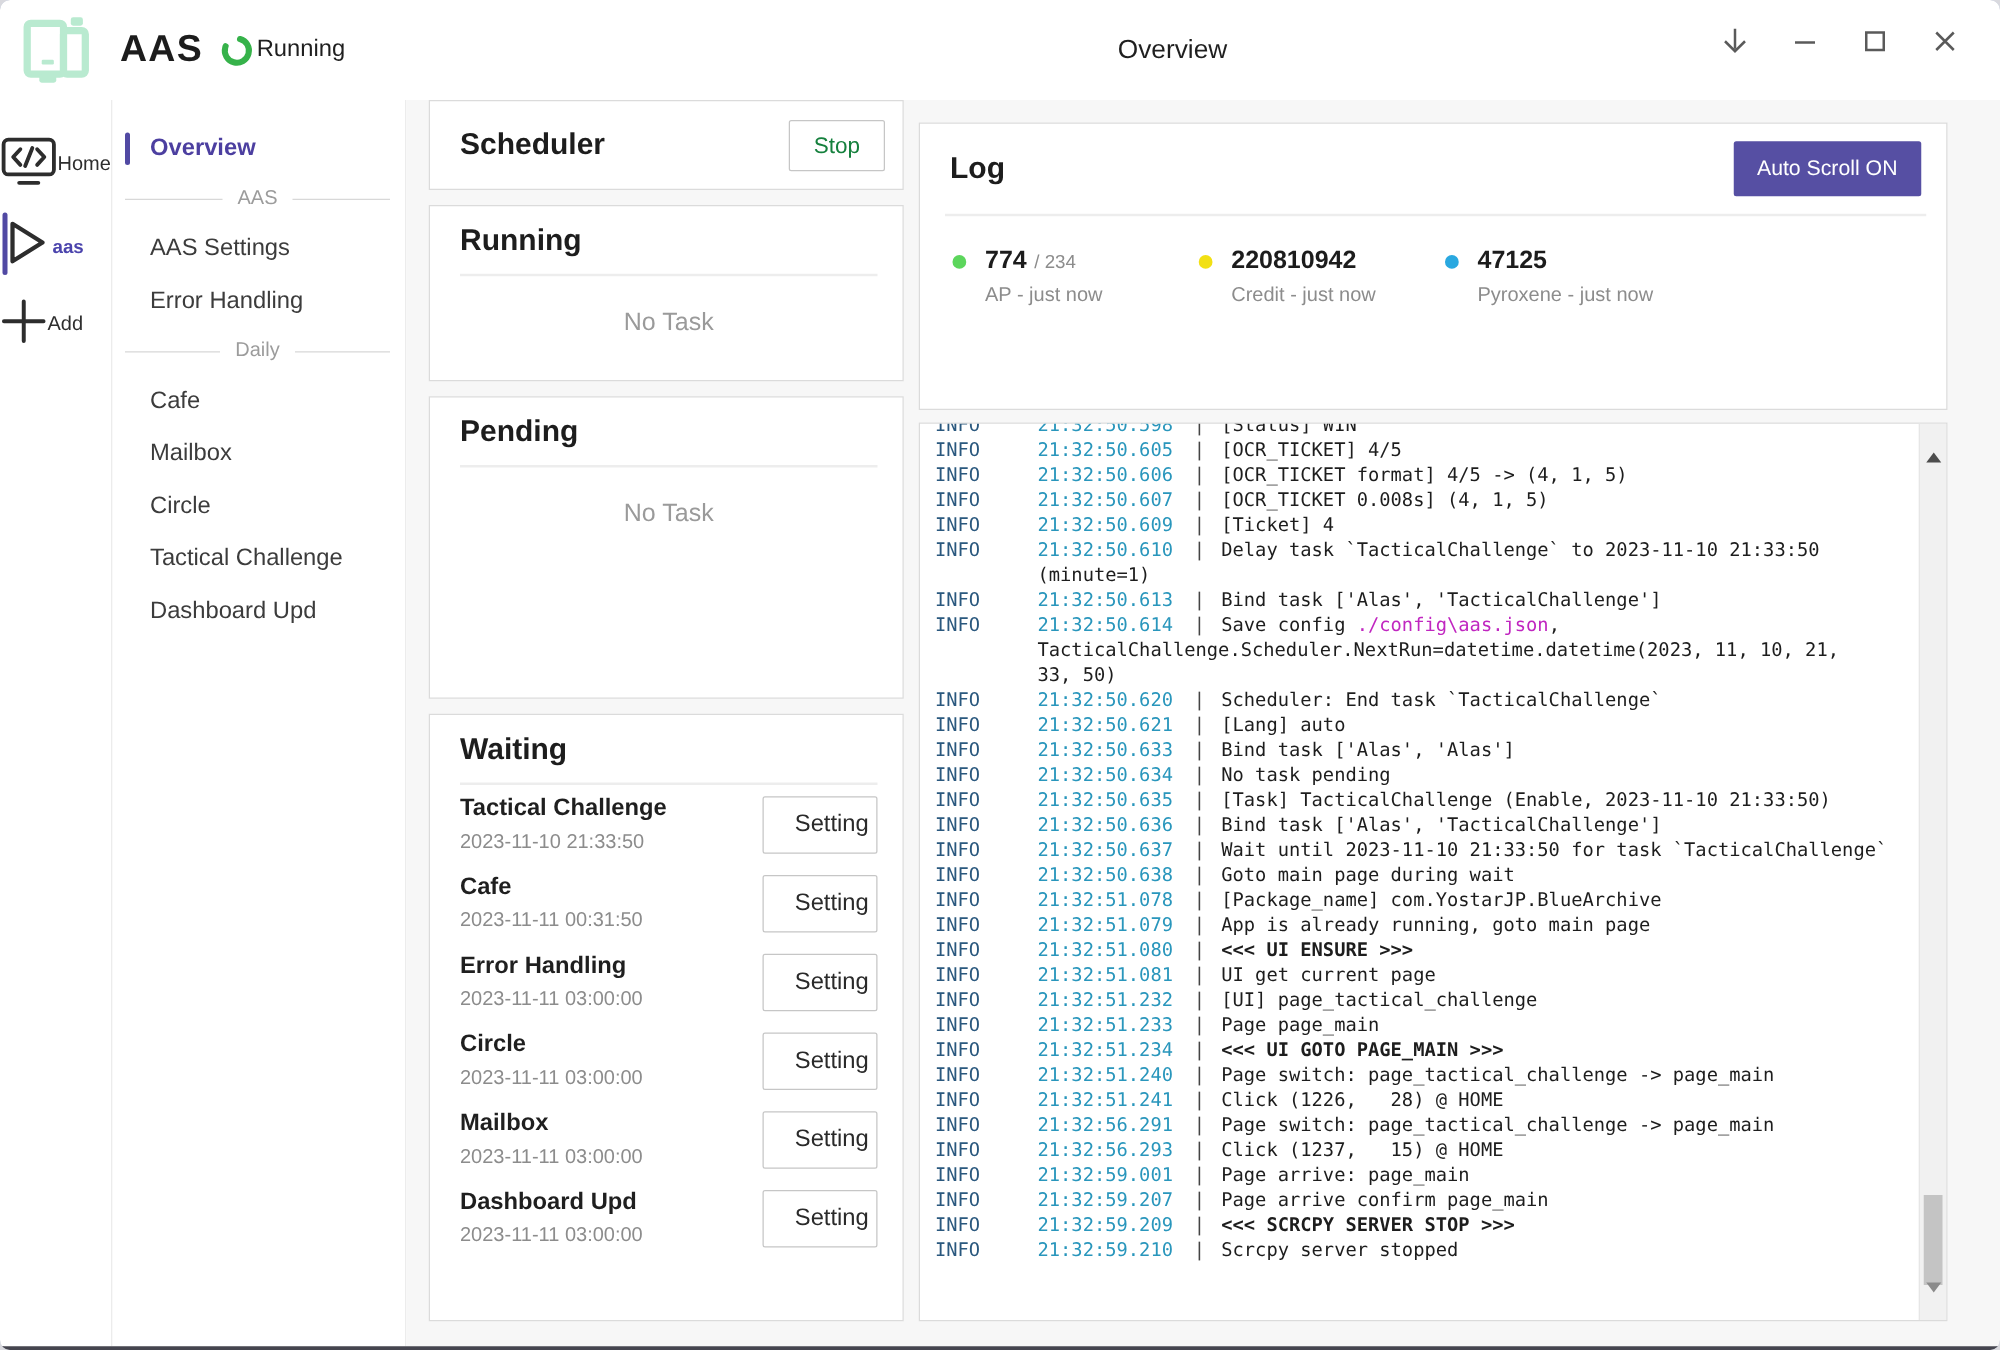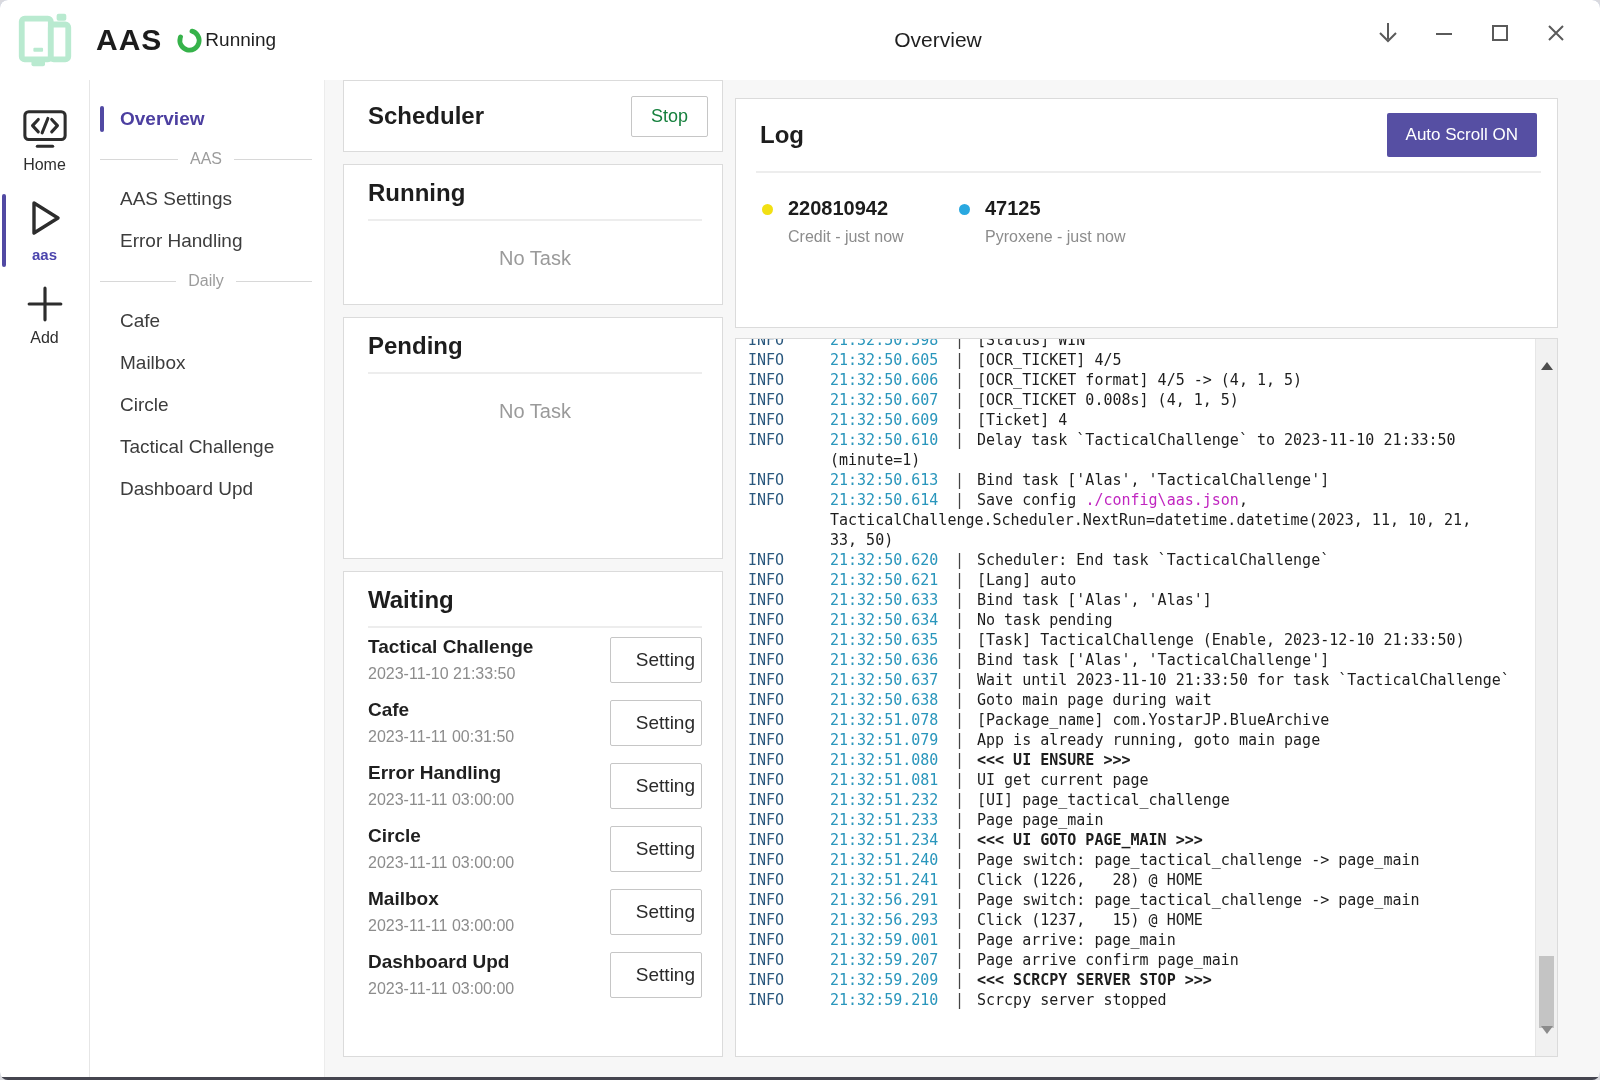--- a/index.html
+++ b/index.html
@@ -15,21 +15,21 @@
   .app-name{margin-left:20px;font-size:30px;font-weight:800;color:#1c1c1c;letter-spacing:1px;}
   .spinner{margin-left:14px;width:27px;height:27px;}
   .run-status{margin-left:2px;font-size:19px;color:#1f1f1f;}
   .tb-title{position:absolute;left:938px;top:28px;transform:translateX(-50%);font-size:21px;color:#1f1f1f;}
   .tb-controls{position:absolute;right:28px;top:16px;display:flex;gap:24px;}
   .tb-btn{width:32px;height:34px;display:flex;align-items:center;justify-content:center;background:transparent;border:0;padding:0;}
   .tb-btn svg{display:block;}
 
   
   .rail{position:absolute;top:80px;left:0;bottom:3px;width:90px;background:#fff;border-right:1px solid #e6e6e6;box-sizing:border-box;padding-top:20px;}
-  .rail-item{position:relative;display:flex;flex-direction:column;align-items:center;padding:8px 0 10px;margin-bottom:4px;}
+  .rail-item{position:relative;display:flex;flex-direction:row;align-items:center;padding:8px 0 10px;margin-bottom:4px;}
   .rail-item .accent{position:absolute;left:2px;top:6px;bottom:6px;width:4px;background:#5149a3;border-radius:2px;}
   .rail-label{margin-top:6px;font-size:16px;color:#2e2e2e;}
   .rail-label.active{color:#4b44ad;font-weight:700;font-size:15px;}
 
   
   .nav{position:absolute;top:80px;left:90px;bottom:3px;width:235px;background:#fff;border-right:1px solid #ececec;box-sizing:border-box;padding-top:18px;}
   .nav-item{position:relative;height:42px;line-height:42px;padding-left:30px;font-size:19px;color:#3c3c3c;cursor:default;}
   .nav-item.active{color:#4c3fa0;font-weight:700;}
   .nav-item.active .bar{position:absolute;left:10px;top:8px;bottom:8px;width:4px;background:#5149a3;border-radius:2px;}
   .nav-divider{height:38px;display:flex;align-items:center;padding:0 12px 0 10px;}
@@ -250,20 +250,30 @@
     </div>
 
     <div class="card stats-card">
       <div class="log-head">
         <span class="card-title">Log</span>
         <button class="btn-accent">Auto Scroll ON</button>
       </div>
       <hr class="stats-hr">
       <div class="stats-row" id="stats-row">
           <div class="stat">
+            <span class="stat-dot" style="background: rgb(92, 214, 92);"></span>
+            <div class="stat-text">
+              <div class="stat-valrow">
+                <span class="stat-val">774</span>
+                <span class="stat-suffix">/ 234</span>
+              </div>
+              <div class="stat-cap">AP - just now</div>
+            </div>
+          </div>
+          <div class="stat">
             <span class="stat-dot" style="background: rgb(242, 224, 19);"></span>
             <div class="stat-text">
               <div class="stat-valrow">
                 <span class="stat-val">220810942</span>
               </div>
               <div class="stat-cap">Credit - just now</div>
             </div>
           </div>
           <div class="stat">
             <span class="stat-dot" style="background: rgb(41, 168, 224);"></span>
@@ -288,21 +298,21 @@
             <div class="log-line"><span class="lv">INFO</span><span class="tm">21:32:50.610</span><span class="pp">|</span><span class="msg"><span>Delay task `TacticalChallenge` to 2023-11-10 21:33:50</span></span></div>
             <div class="log-line"><span class="lv"></span><span>(minute=1)</span></div>
             <div class="log-line"><span class="lv">INFO</span><span class="tm">21:32:50.613</span><span class="pp">|</span><span class="msg"><span>Bind task ['Alas', 'TacticalChallenge']</span></span></div>
             <div class="log-line"><span class="lv">INFO</span><span class="tm">21:32:50.614</span><span class="pp">|</span><span class="msg"><span>Save config </span><span class="seg-path">./config\aas.json</span><span>,</span></span></div>
             <div class="log-line"><span class="lv"></span><span>TacticalChallenge.Scheduler.NextRun=datetime.datetime(2023, 11, 10, 21,</span></div>
             <div class="log-line"><span class="lv"></span><span>33, 50)</span></div>
             <div class="log-line"><span class="lv">INFO</span><span class="tm">21:32:50.620</span><span class="pp">|</span><span class="msg"><span>Scheduler: End task `TacticalChallenge`</span></span></div>
             <div class="log-line"><span class="lv">INFO</span><span class="tm">21:32:50.621</span><span class="pp">|</span><span class="msg"><span>[Lang] auto</span></span></div>
             <div class="log-line"><span class="lv">INFO</span><span class="tm">21:32:50.633</span><span class="pp">|</span><span class="msg"><span>Bind task ['Alas', 'Alas']</span></span></div>
             <div class="log-line"><span class="lv">INFO</span><span class="tm">21:32:50.634</span><span class="pp">|</span><span class="msg"><span>No task pending</span></span></div>
-            <div class="log-line"><span class="lv">INFO</span><span class="tm">21:32:50.635</span><span class="pp">|</span><span class="msg"><span>[Task] TacticalChallenge (Enable, 2023-12-10 21:33:50)</span></span></div>
+            <div class="log-line"><span class="lv">INFO</span><span class="tm">21:32:50.635</span><span class="pp">|</span><span class="msg"><span>[Task] TacticalChallenge (Enable, 2023-11-10 21:33:50)</span></span></div>
             <div class="log-line"><span class="lv">INFO</span><span class="tm">21:32:50.636</span><span class="pp">|</span><span class="msg"><span>Bind task ['Alas', 'TacticalChallenge']</span></span></div>
             <div class="log-line"><span class="lv">INFO</span><span class="tm">21:32:50.637</span><span class="pp">|</span><span class="msg"><span>Wait until 2023-11-10 21:33:50 for task `TacticalChallenge`</span></span></div>
             <div class="log-line"><span class="lv">INFO</span><span class="tm">21:32:50.638</span><span class="pp">|</span><span class="msg"><span>Goto main page during wait</span></span></div>
             <div class="log-line"><span class="lv">INFO</span><span class="tm">21:32:51.078</span><span class="pp">|</span><span class="msg"><span>[Package_name] com.YostarJP.BlueArchive</span></span></div>
             <div class="log-line"><span class="lv">INFO</span><span class="tm">21:32:51.079</span><span class="pp">|</span><span class="msg"><span>App is already running, goto main page</span></span></div>
             <div class="log-line"><span class="lv">INFO</span><span class="tm">21:32:51.080</span><span class="pp">|</span><span class="msg"><span class="seg-bold">&lt;&lt;&lt; UI ENSURE &gt;&gt;&gt;</span></span></div>
             <div class="log-line"><span class="lv">INFO</span><span class="tm">21:32:51.081</span><span class="pp">|</span><span class="msg"><span>UI get current page</span></span></div>
             <div class="log-line"><span class="lv">INFO</span><span class="tm">21:32:51.232</span><span class="pp">|</span><span class="msg"><span>[UI] page_tactical_challenge</span></span></div>
             <div class="log-line"><span class="lv">INFO</span><span class="tm">21:32:51.233</span><span class="pp">|</span><span class="msg"><span>Page page_main</span></span></div>
             <div class="log-line"><span class="lv">INFO</span><span class="tm">21:32:51.234</span><span class="pp">|</span><span class="msg"><span class="seg-bold">&lt;&lt;&lt; UI GOTO PAGE_MAIN &gt;&gt;&gt;</span></span></div>

